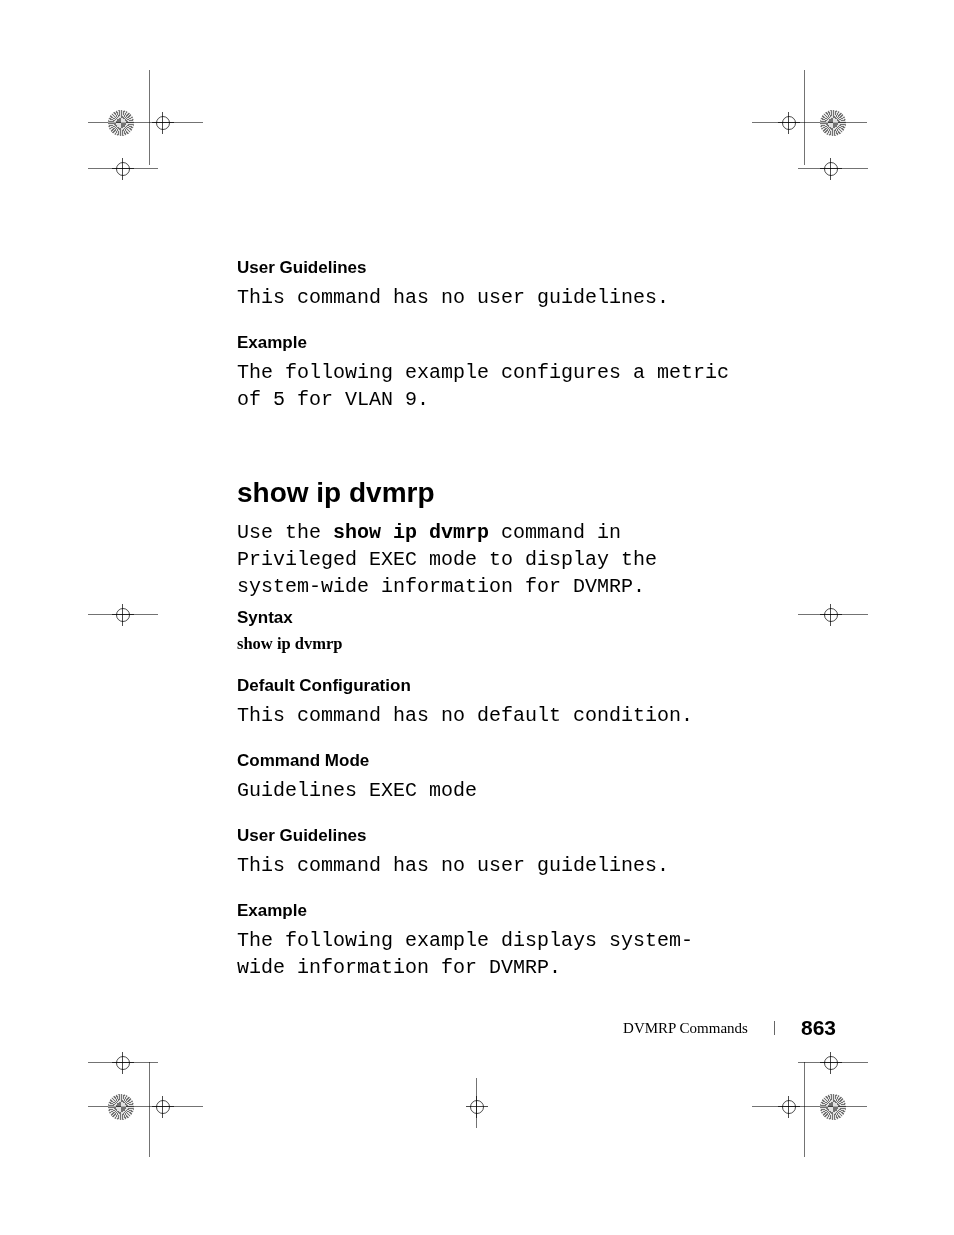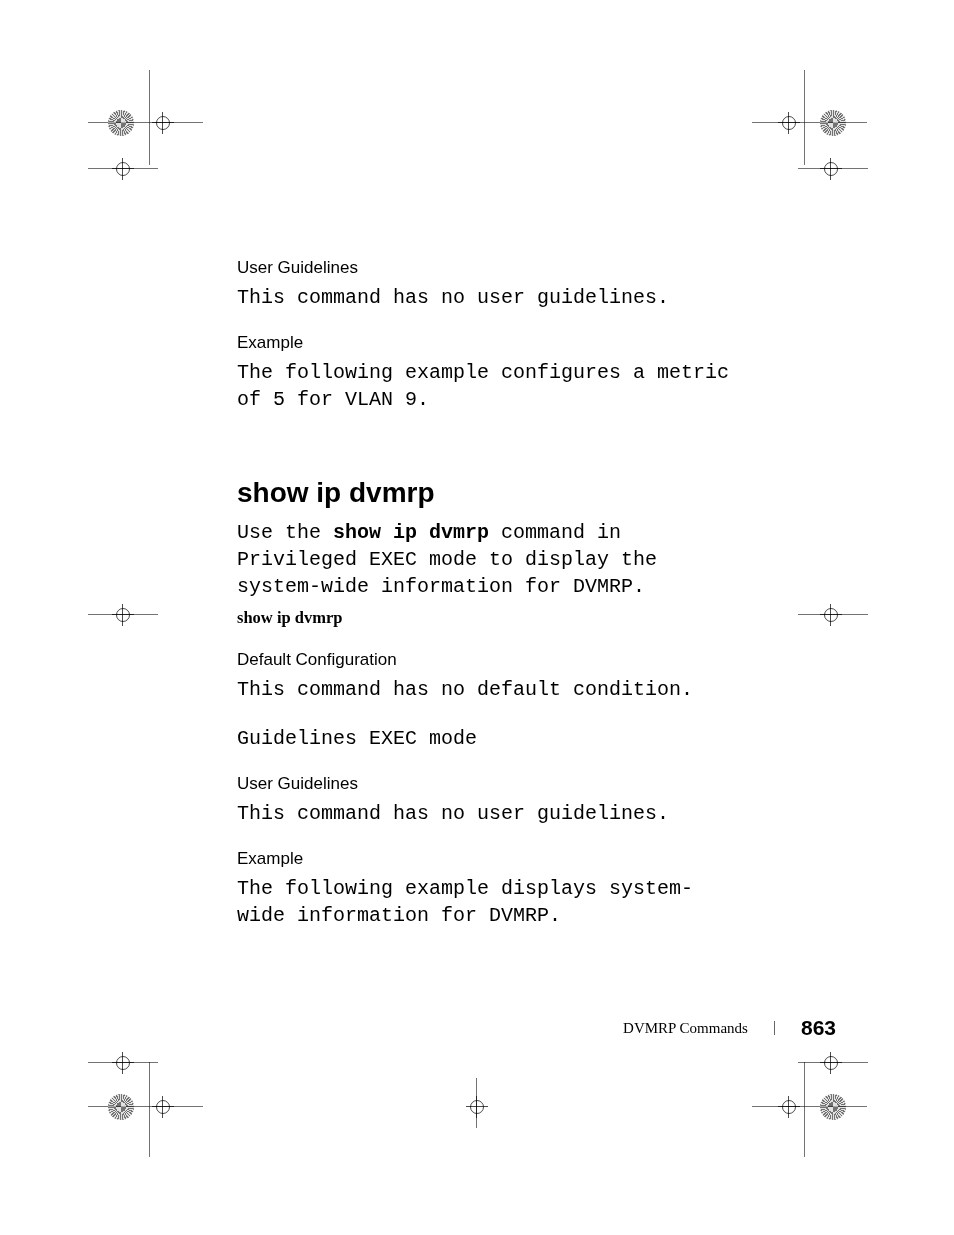--- a/index.html
+++ b/index.html
@@ -14,21 +14,21 @@
     overflow: hidden;
   }
   .content {
     position: absolute;
     left: 237px;
     top: 258px;
     width: 500px;
   }
   .section-heading {
     font-family: Arial, Helvetica, sans-serif;
-    font-weight: normal;
+    font-weight: bold;
     font-size: 17px;
     margin: 0 0 6px 0;
   }
   .body-text {
     font-family: Liberation Mono, monospace;
     font-size: 20px;
     line-height: 1.35;
     margin: 0 0 22px 0;
   }
   .command-title {
@@ -114,25 +114,27 @@
   <p class="body-text">This command has no user guidelines.</p>
 
   <div class="section-heading">Example</div>
   <p class="body-text">The following example configures a metric of 5 for VLAN 9.</p>
 
   <div class="command-title">show ip dvmrp</div>
   <p class="body-text" style="margin-bottom:8px">
     <span>Use the </span><span class="inline-bold">show ip dvmrp</span><span> command in Privileged EXEC mode to display the system-wide information for DVMRP.</span>
   </p>
 
+  <div class="section-heading">Syntax</div>
   <p class="syntax-line">show ip dvmrp</p>
 
   <div class="section-heading">Default Configuration</div>
   <p class="body-text">This command has no default condition.</p>
 
+  <div class="section-heading">Command Mode</div>
   <p class="body-text">Guidelines EXEC mode</p>
 
   <div class="section-heading">User Guidelines</div>
   <p class="body-text">This command has no user guidelines.</p>
 
   <div class="section-heading">Example</div>
   <p class="body-text">The following example displays system-wide information for DVMRP.</p>
 
 </div>
 

